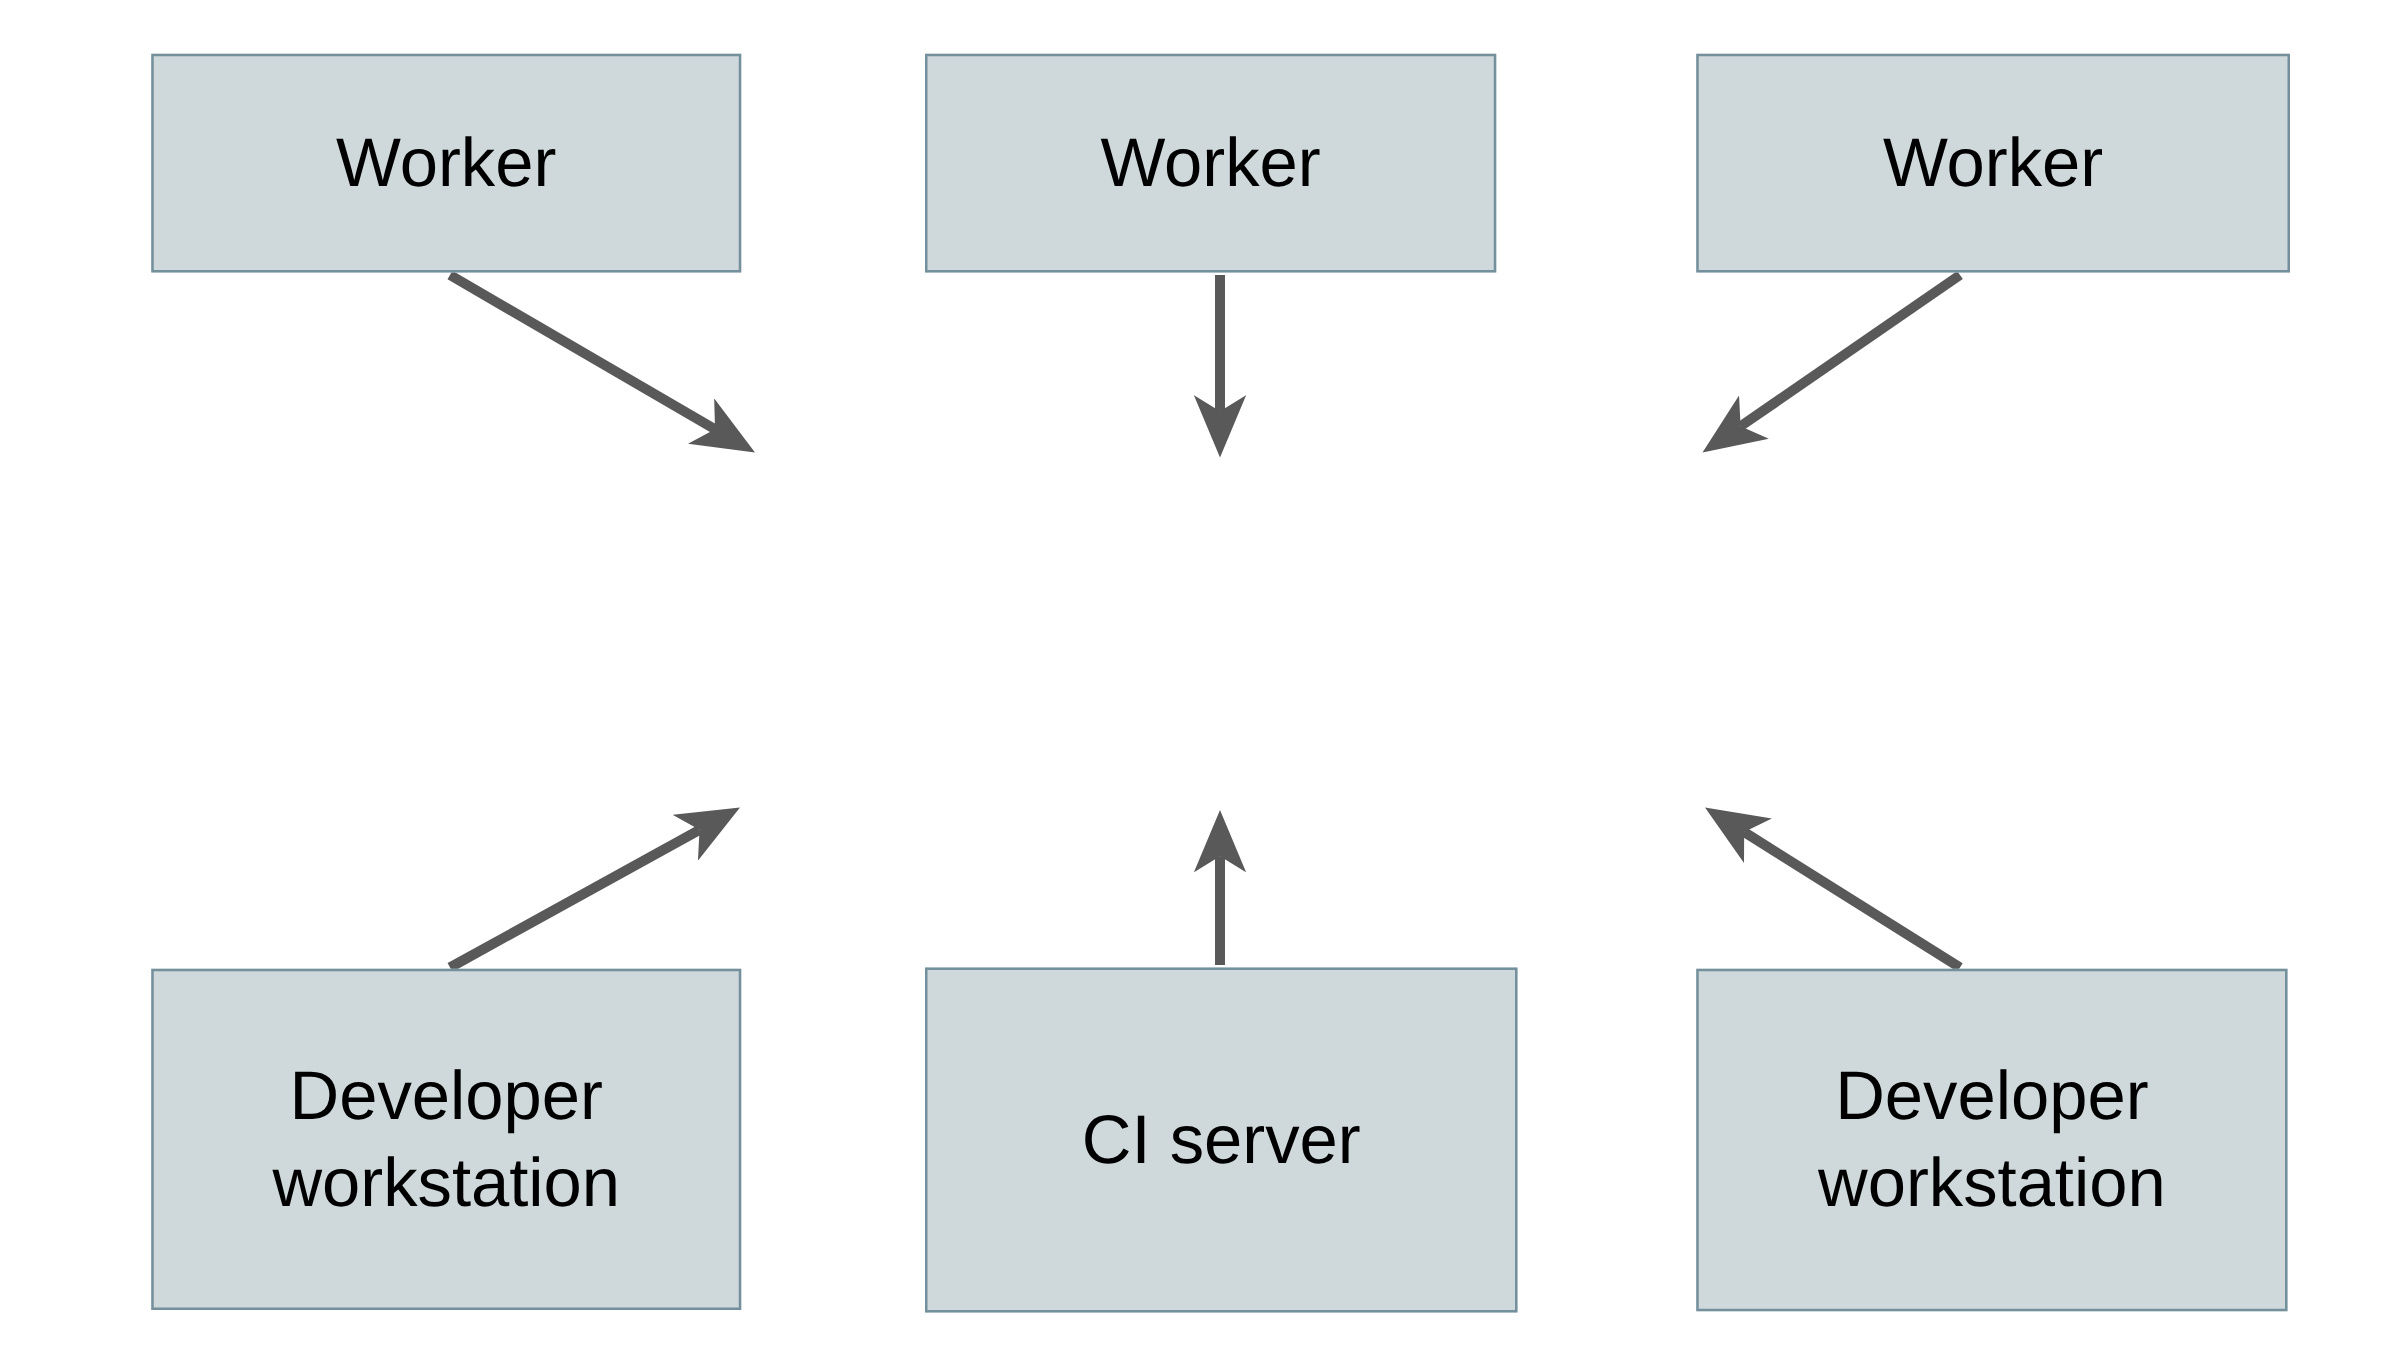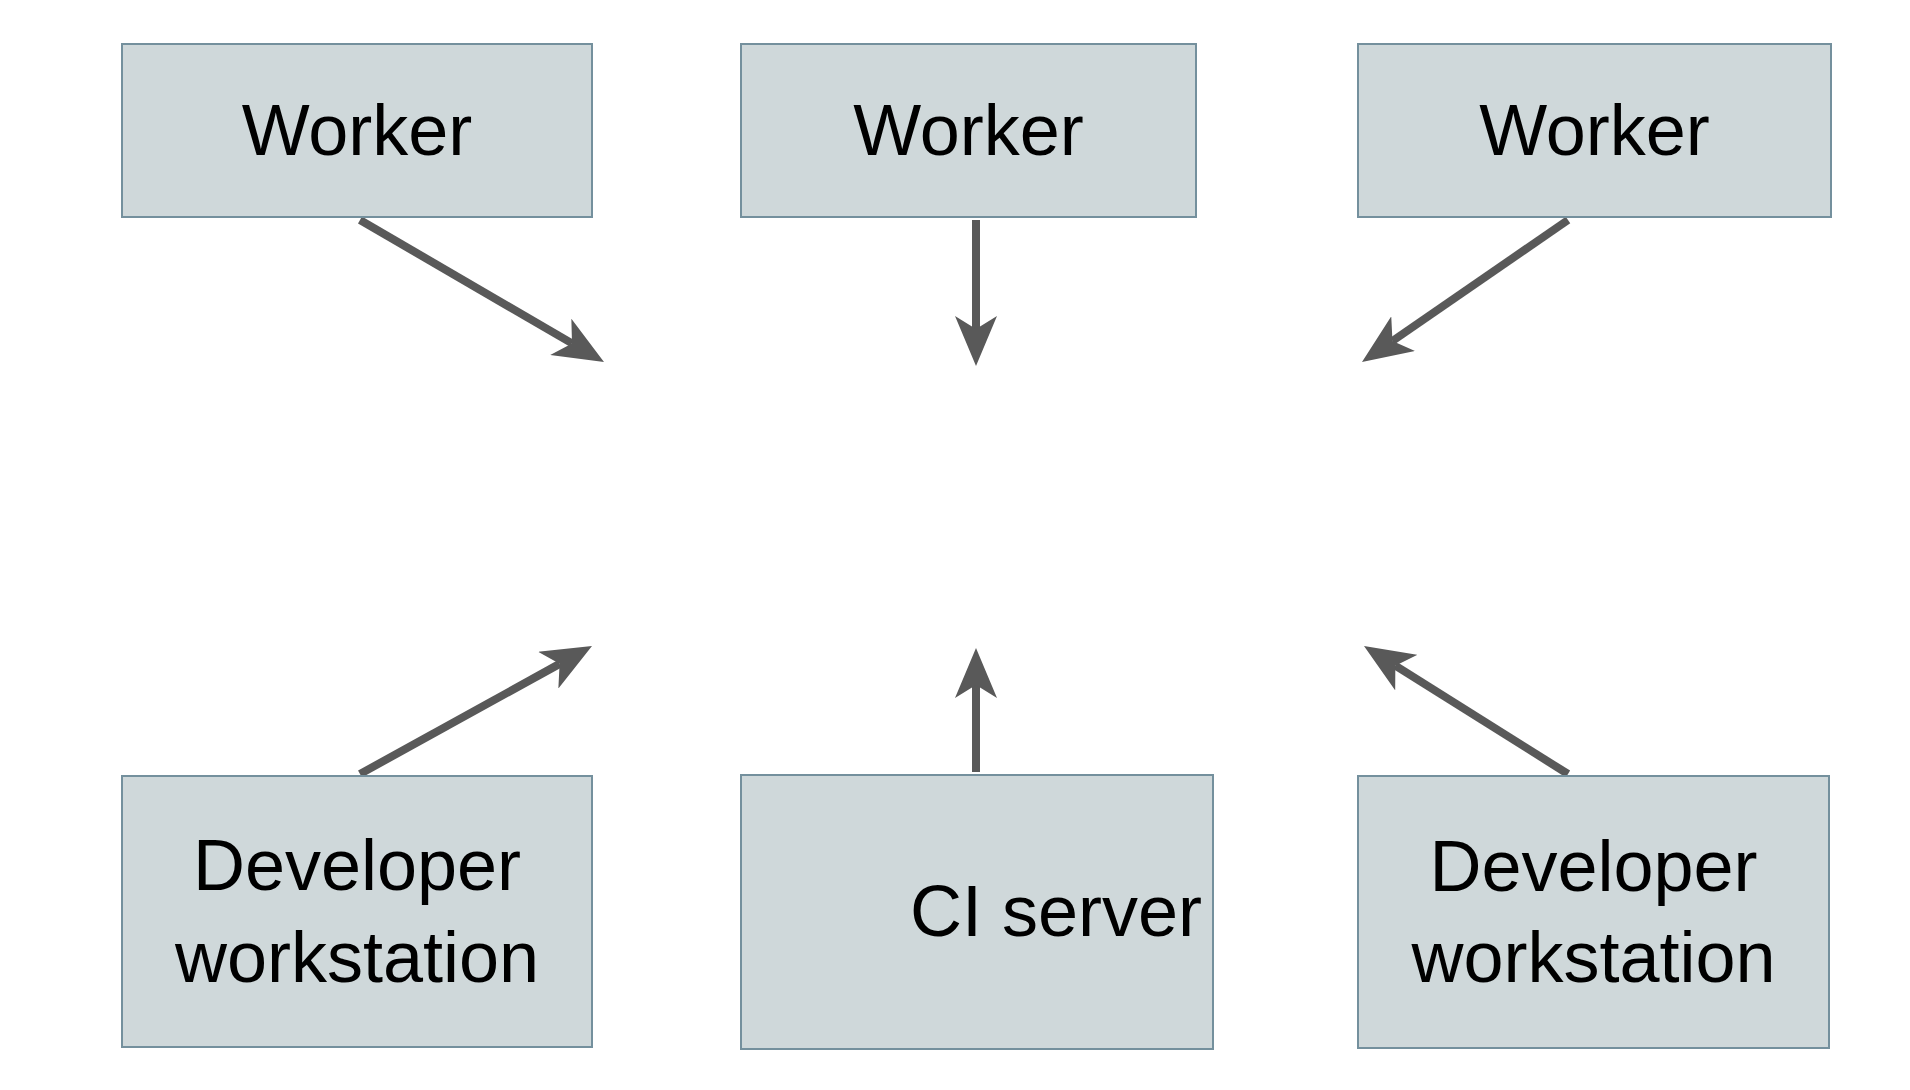--- a/index.html
+++ b/index.html
@@ -27,21 +27,21 @@
   }
   .box {
     position: absolute;
     box-sizing: border-box;
     background: var(--node-fill, #cfd8da);
     border: 2.5px solid var(--node-border, #74909d);
     display: flex;
     align-items: center;
     justify-content: center;
     text-align: center;
-    font-size: 72px;
+    font-size: 55px;
     line-height: 1.27;
     color: var(--text, #000000);
     padding: 0 10px;
   }
   .box .label {
     display: block;
     width: 100%;
   }
 </style>
 </head>
@@ -66,19 +66,19 @@
     </div>
     <div class="box" style="left: 740px; top: 43px; width: 457px; height: 175px;">
       <span class="label">Worker</span>
     </div>
     <div class="box" style="left: 1357px; top: 43px; width: 475px; height: 175px;">
       <span class="label">Worker</span>
     </div>
     <div class="box" style="left: 121px; top: 775px; width: 472px; height: 273px;">
       <span class="label">Developer workstation</span>
     </div>
-    <div class="box" style="left: 740px; top: 774px; width: 474px; height: 276px; text-align: right;">
+    <div class="box" style="left: 740px; top: 774px; width: 474px; height: 276px;">
       <span class="label">CI server</span>
     </div>
     <div class="box" style="left: 1357px; top: 775px; width: 473px; height: 274px;">
       <span class="label">Developer workstation</span>
     </div>
   </div>
 
 </body></html>

